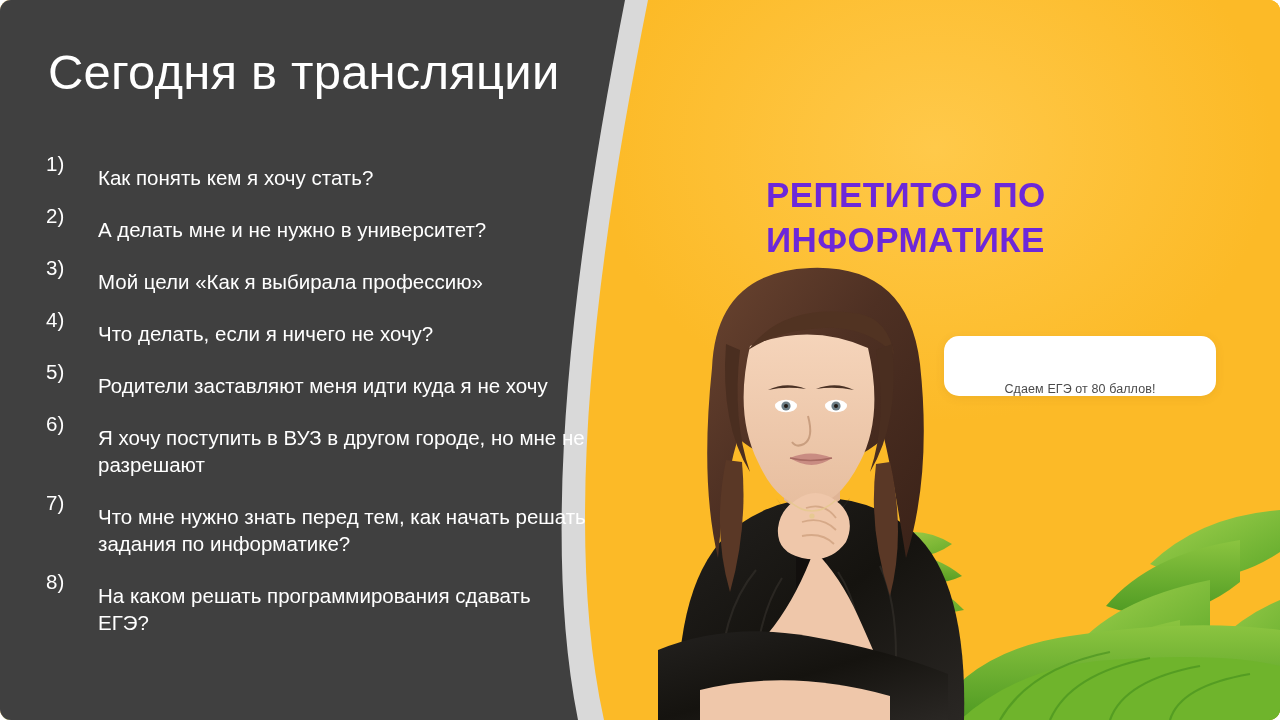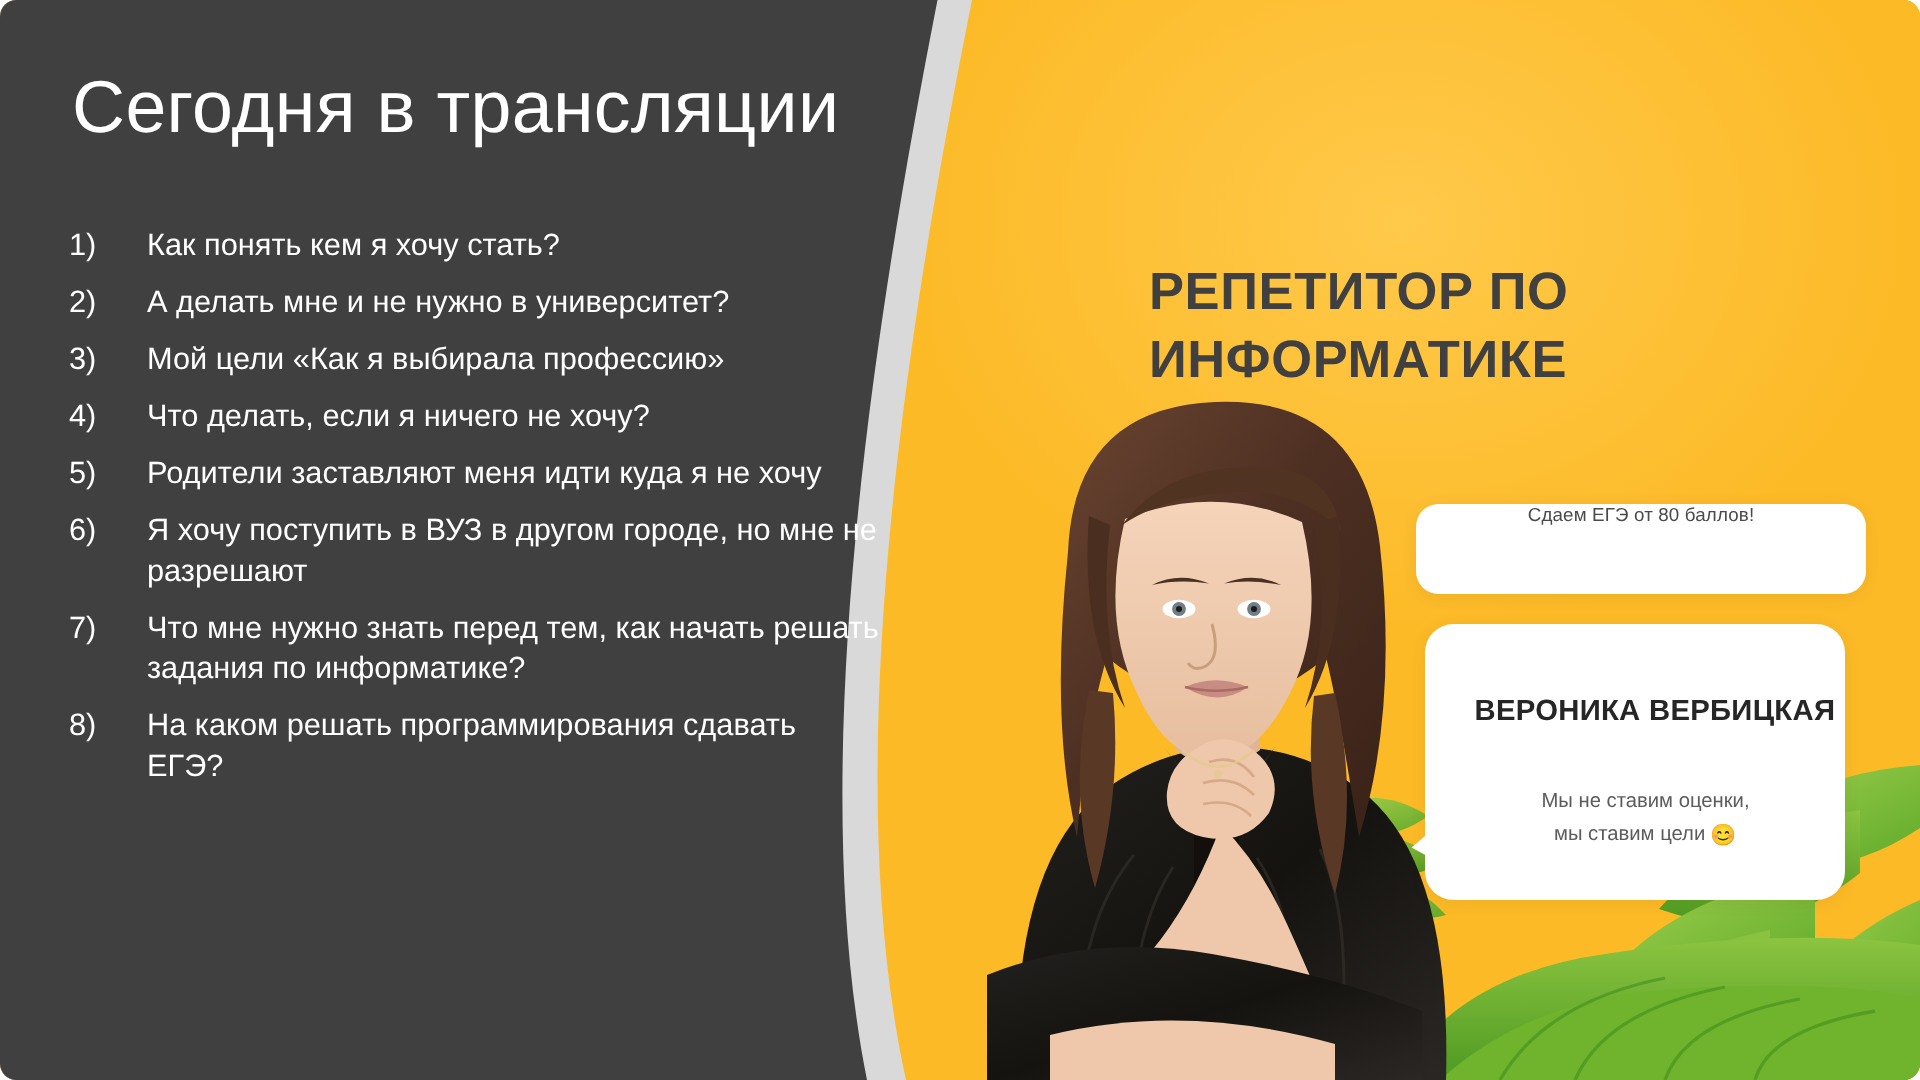--- a/index.html
+++ b/index.html
@@ -76,49 +76,50 @@
     font-size: 20.5px;
     line-height: 27px;
     width: 52px;
     flex: 0 0 52px;
   }
   .agenda-text {
     color: #ffffff;
     font-size: 20.5px;
     line-height: 27px;
     flex: 1 1 auto;
+    margin-top: 14px;
   }
 
   
   .promo-title {
     position: absolute;
     left: 766px;
     top: 172px;
     width: 420px;
-    color: #404040;
+    color: #6d28d9;
     font-size: 35px;
     font-weight: 700;
     line-height: 45px;
     letter-spacing: 0.4px;
   }
 
   
   .card {
     position: absolute;
     background: #ffffff;
     box-shadow: 0 2px 10px rgba(120, 80, 0, 0.10);
   }
   .card-tagline {
     left: 944px;
     top: 336px;
-    width: 300px;
+    width: 272px;
     height: 60px;
     border-radius: 15px;
     display: flex;
-    align-items: flex-start;
+    align-items: flex-end;
     justify-content: center;
   }
   .card-tagline .txt {
     color: #4a4a4a;
     font-size: 12.5px;
     font-weight: 400;
     letter-spacing: 0.1px;
   }
 
   .card-name {
@@ -343,23 +344,14 @@
       <span class="agenda-text">На каком решать программирования сдавать ЕГЭ?</span>
     </div>
   </div>
 
   <div class="promo-title">РЕПЕТИТОР ПО ИНФОРМАТИКЕ</div>
 
   <div class="card card-tagline">
     <span class="txt">Сдаем ЕГЭ от 80 баллов!</span>
   </div>
 
-  <div class="card card-name">
-    <span class="tail"></span>
-    <div class="name">ВЕРОНИКА ВЕРБИЦКАЯ</div>
-    <div class="motto">
-      <span>Мы не ставим оценки,</span><br>
-      <span>мы ставим цели</span>
-      <span class="emoji">😊</span>
-    </div>
-  </div>
 
 </div>
 
 </body></html>

